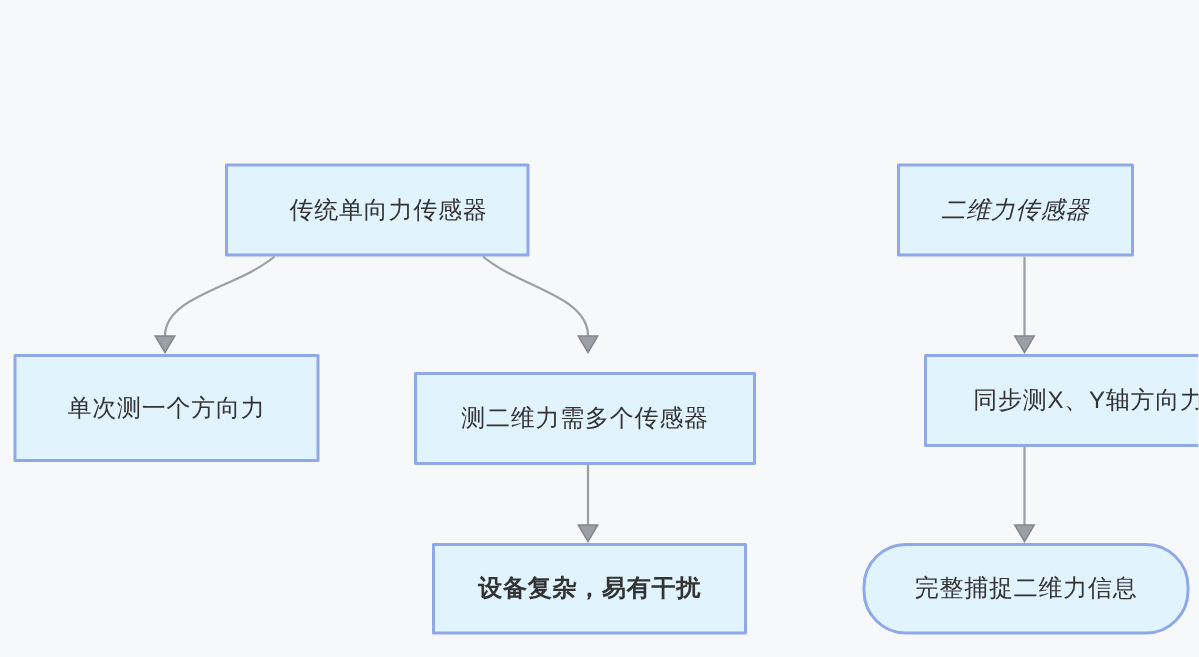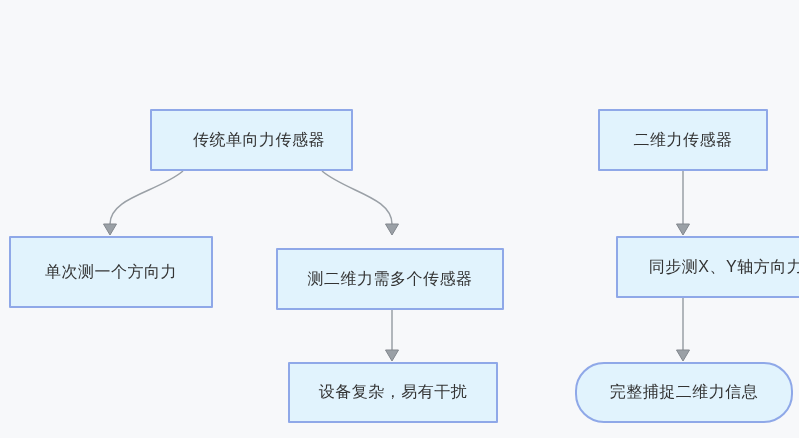--- a/index.html
+++ b/index.html
@@ -42,25 +42,25 @@
     justify-content: center;
   }
   .node-label {
     font-size: 16px;
     color: #333333;
     white-space: nowrap;
     letter-spacing: 0.5px;
   }
   
   #n-traditional { left: 150px; top: 109px; width: 203px; height: 62px; padding-left: 15px; }
-  #n-sensor2d    { left: 598px; top: 109px; width: 170px; height: 62px; }
+  #n-sensor2d    { left: 598px; top: 109px; width: 158px; height: 62px; font-style: italic; }
   #n-single      { left:   9px; top: 236px; width: 204px; height: 72px; }
   #n-multi       { left: 276px; top: 236px; width: 228px; height: 62px; margin-top: 12px; }
   #n-syncxy      { left: 573px; top: 236px; width: 220px; height: 62px; margin-left: 43px; }
-  #n-complex     { left: 288px; top: 362px; width: 210px; height: 61px; }
+  #n-complex     { left: 288px; top: 362px; width: 210px; height: 61px; font-weight: bold; }
   #n-complete    { left: 575px; top: 362px; width: 218px; height: 61px; border-radius: 29px; }
 </style>
 </head>
 <body>
 
 <div class="canvas">
 
   <svg class="edges" width="799" height="438" viewBox="0 0 799 438">
 
     <path class="edge" d="M183,171 C158,192 110,197 110,224"></path>

